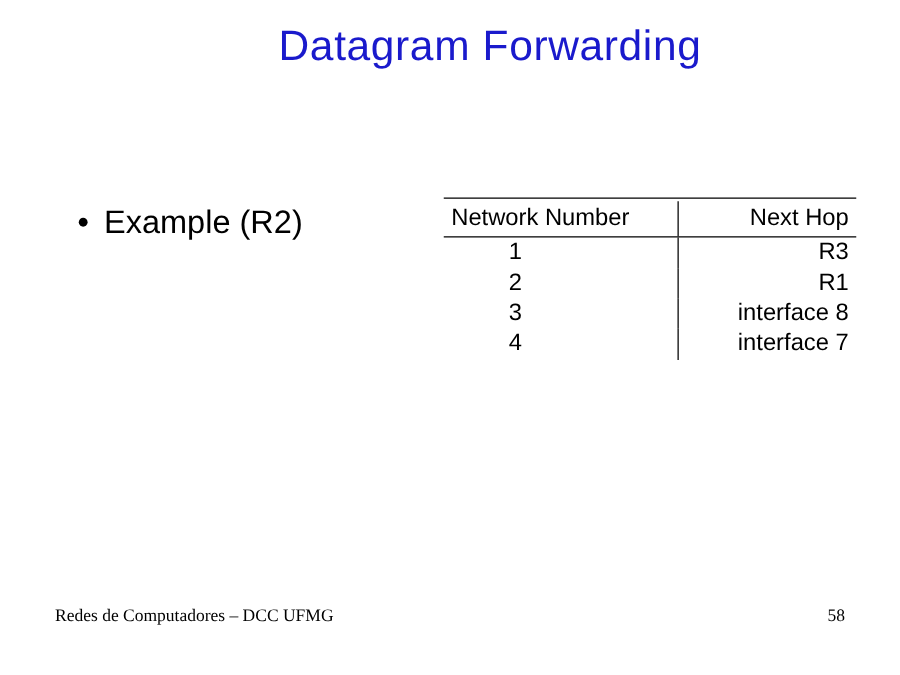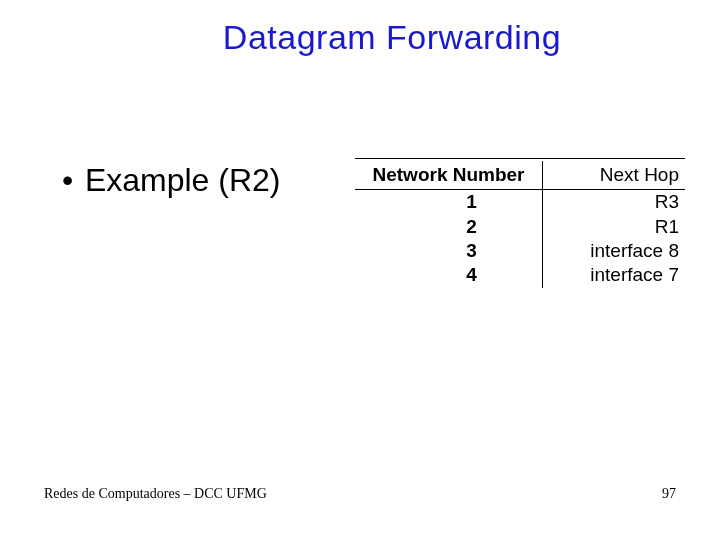--- a/index.html
+++ b/index.html
@@ -22,21 +22,21 @@
     font-size: 34px;
     font-weight: 400;
     color: #1a1acc;
     letter-spacing: 0.5px;
     margin-left: 32px;
   }
   .bullet {
     position: absolute;
     top: 162px;
     left: 62px;
-    font-size: 32px;
+    font-size: 26px;
     color: #000;
   }
   .bullet .dot {
     display: inline-block;
     width: 14px;
   }
   .table-wrap {
     position: absolute;
     top: 158px;
     left: 355px;
@@ -50,22 +50,21 @@
     width: 100%;
   }
   .trow { display: table-row; }
   .tcell {
     display: table-cell;
     vertical-align: top;
     padding: 0 6px 0 6px;
   }
   .col-net {
     width: 175px;
-    text-align: center;
-    font-weight: bold;
+    text-align: left;
   }
   .col-net .num {
     display: block;
     padding-left: 46px;
   }
   .col-hop {
     text-align: right;
     border-left: 1.5px solid #000;
     padding-left: 10px;
   }
@@ -143,13 +142,13 @@
     <div class="trow">
       <div class="tcell col-net">
           <span class="num">4</span>
         </div>
       <div class="tcell col-hop">interface 7</div>
     </div>
   </div>
 </div>
 
 <div class="footer-left">Redes de Computadores – DCC UFMG</div>
-<div class="footer-right">97</div>
+<div class="footer-right">58</div>
 
 </body></html>

